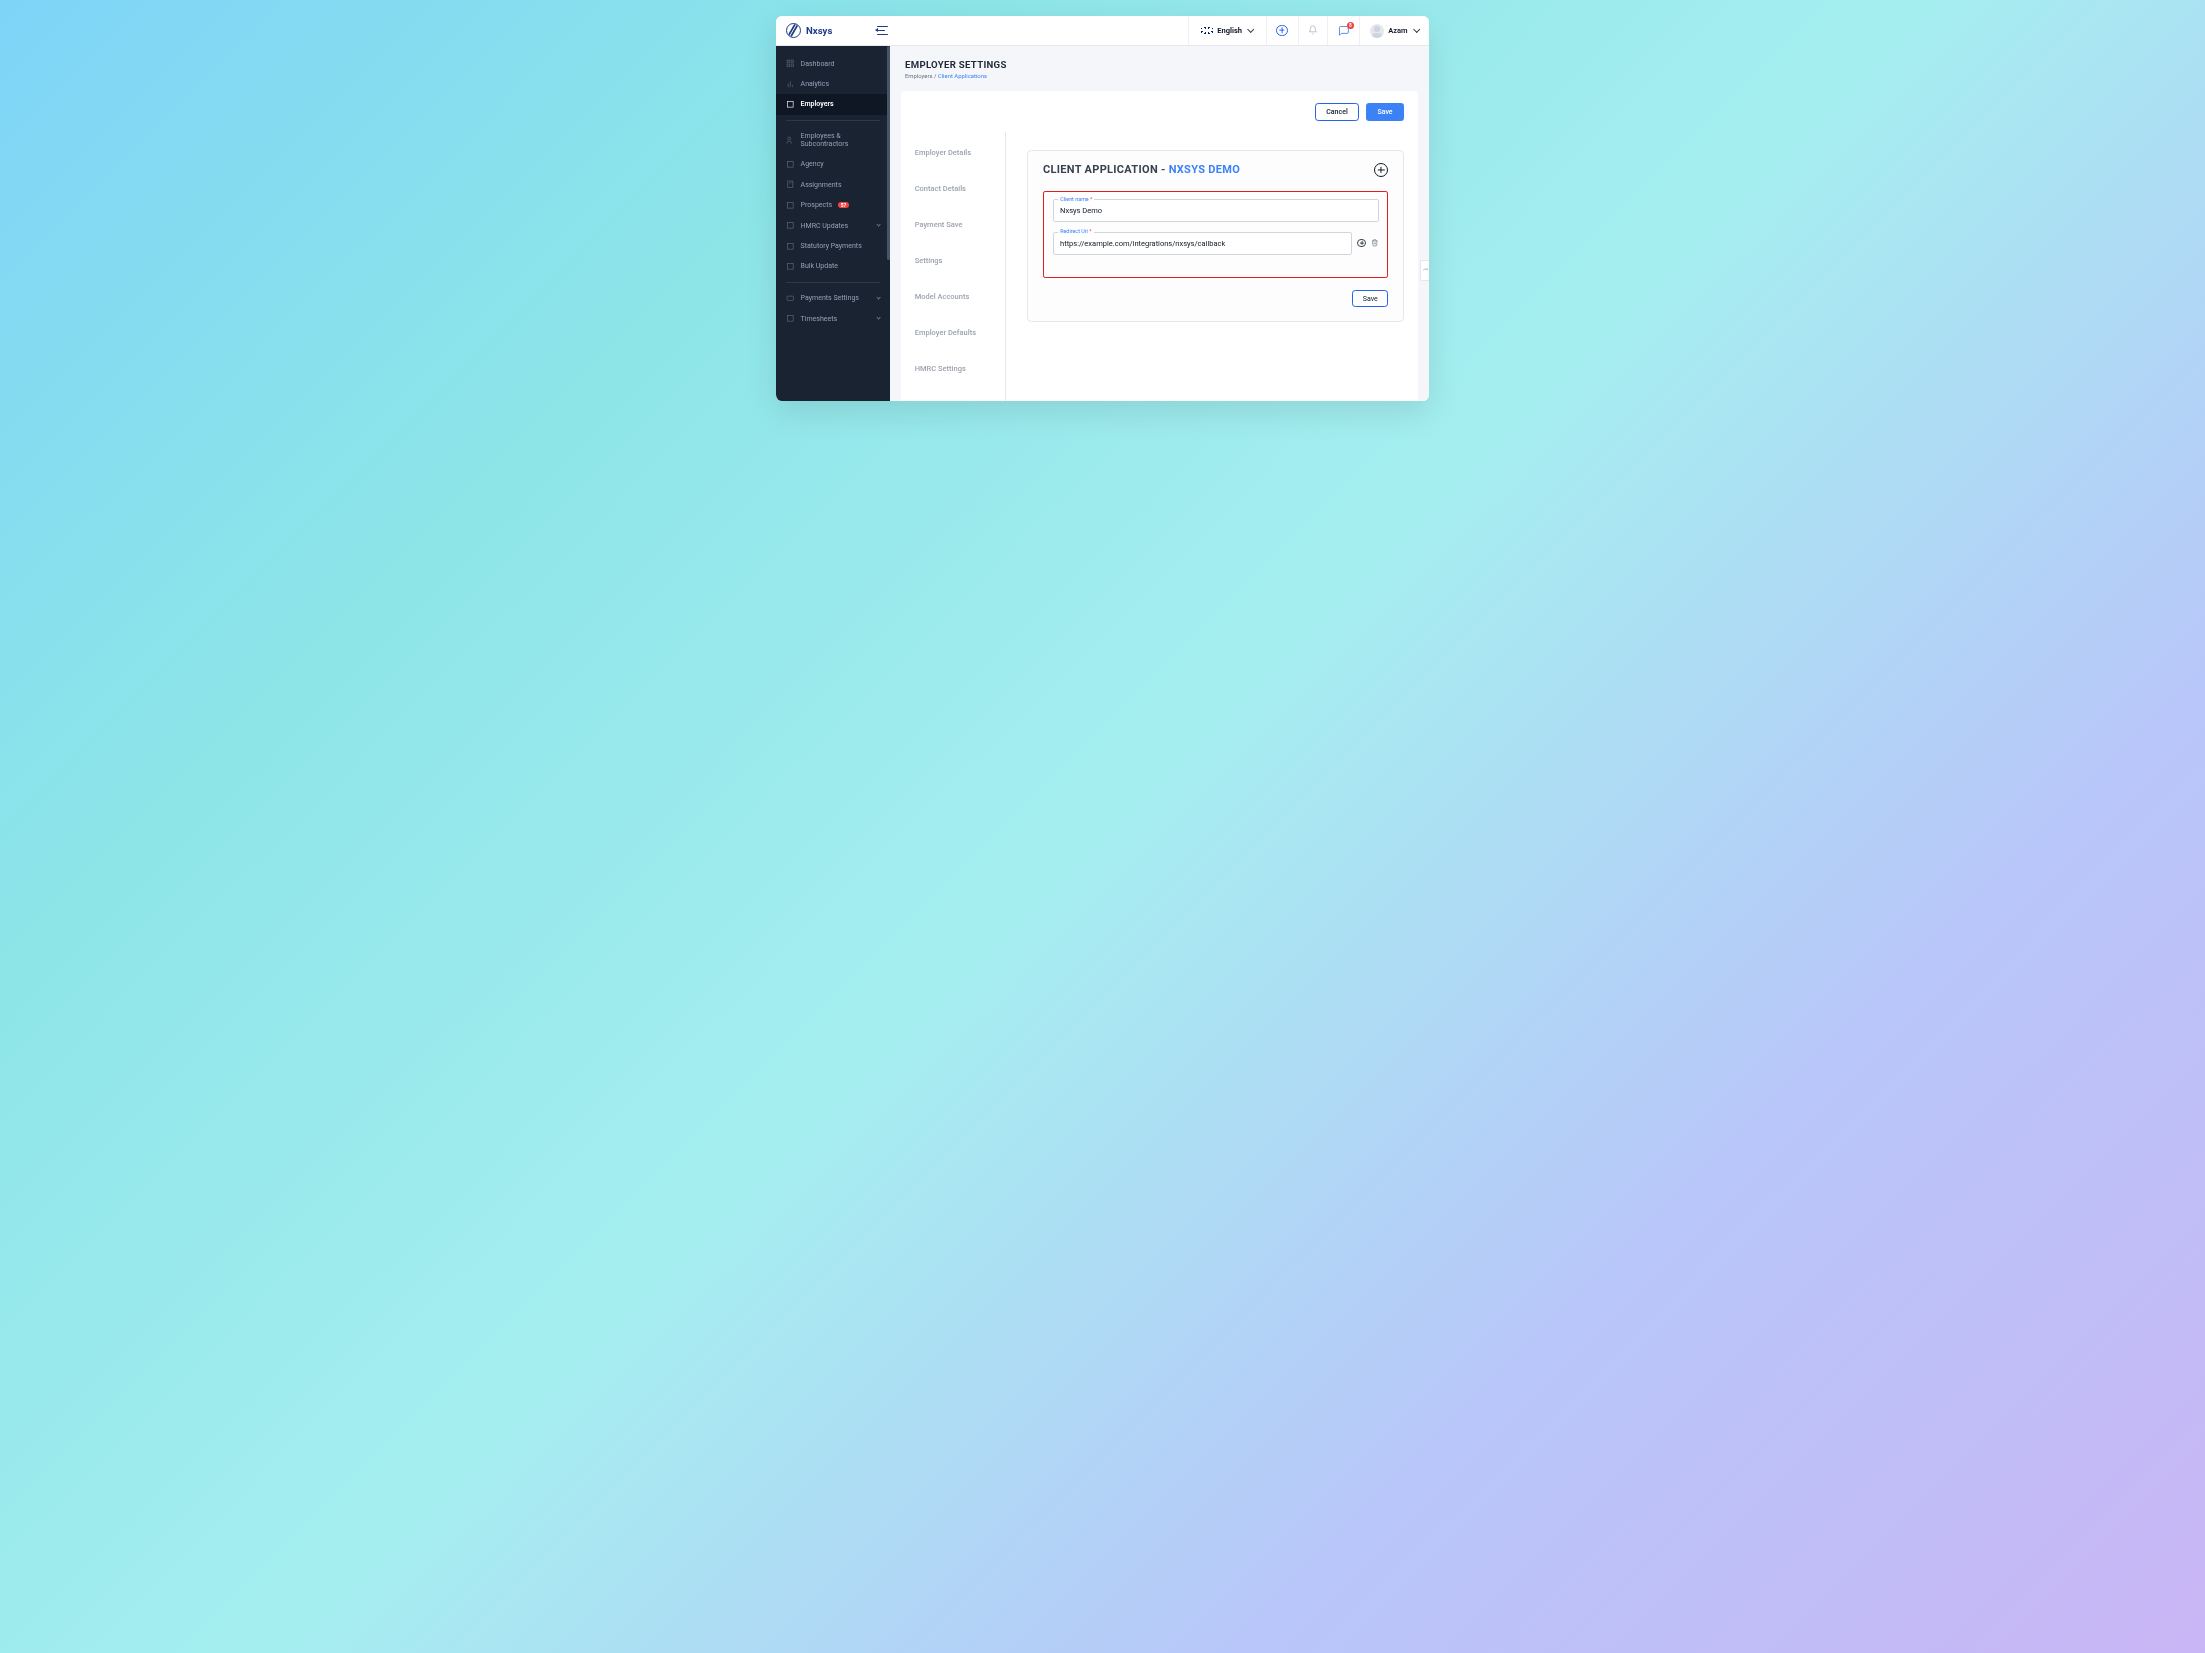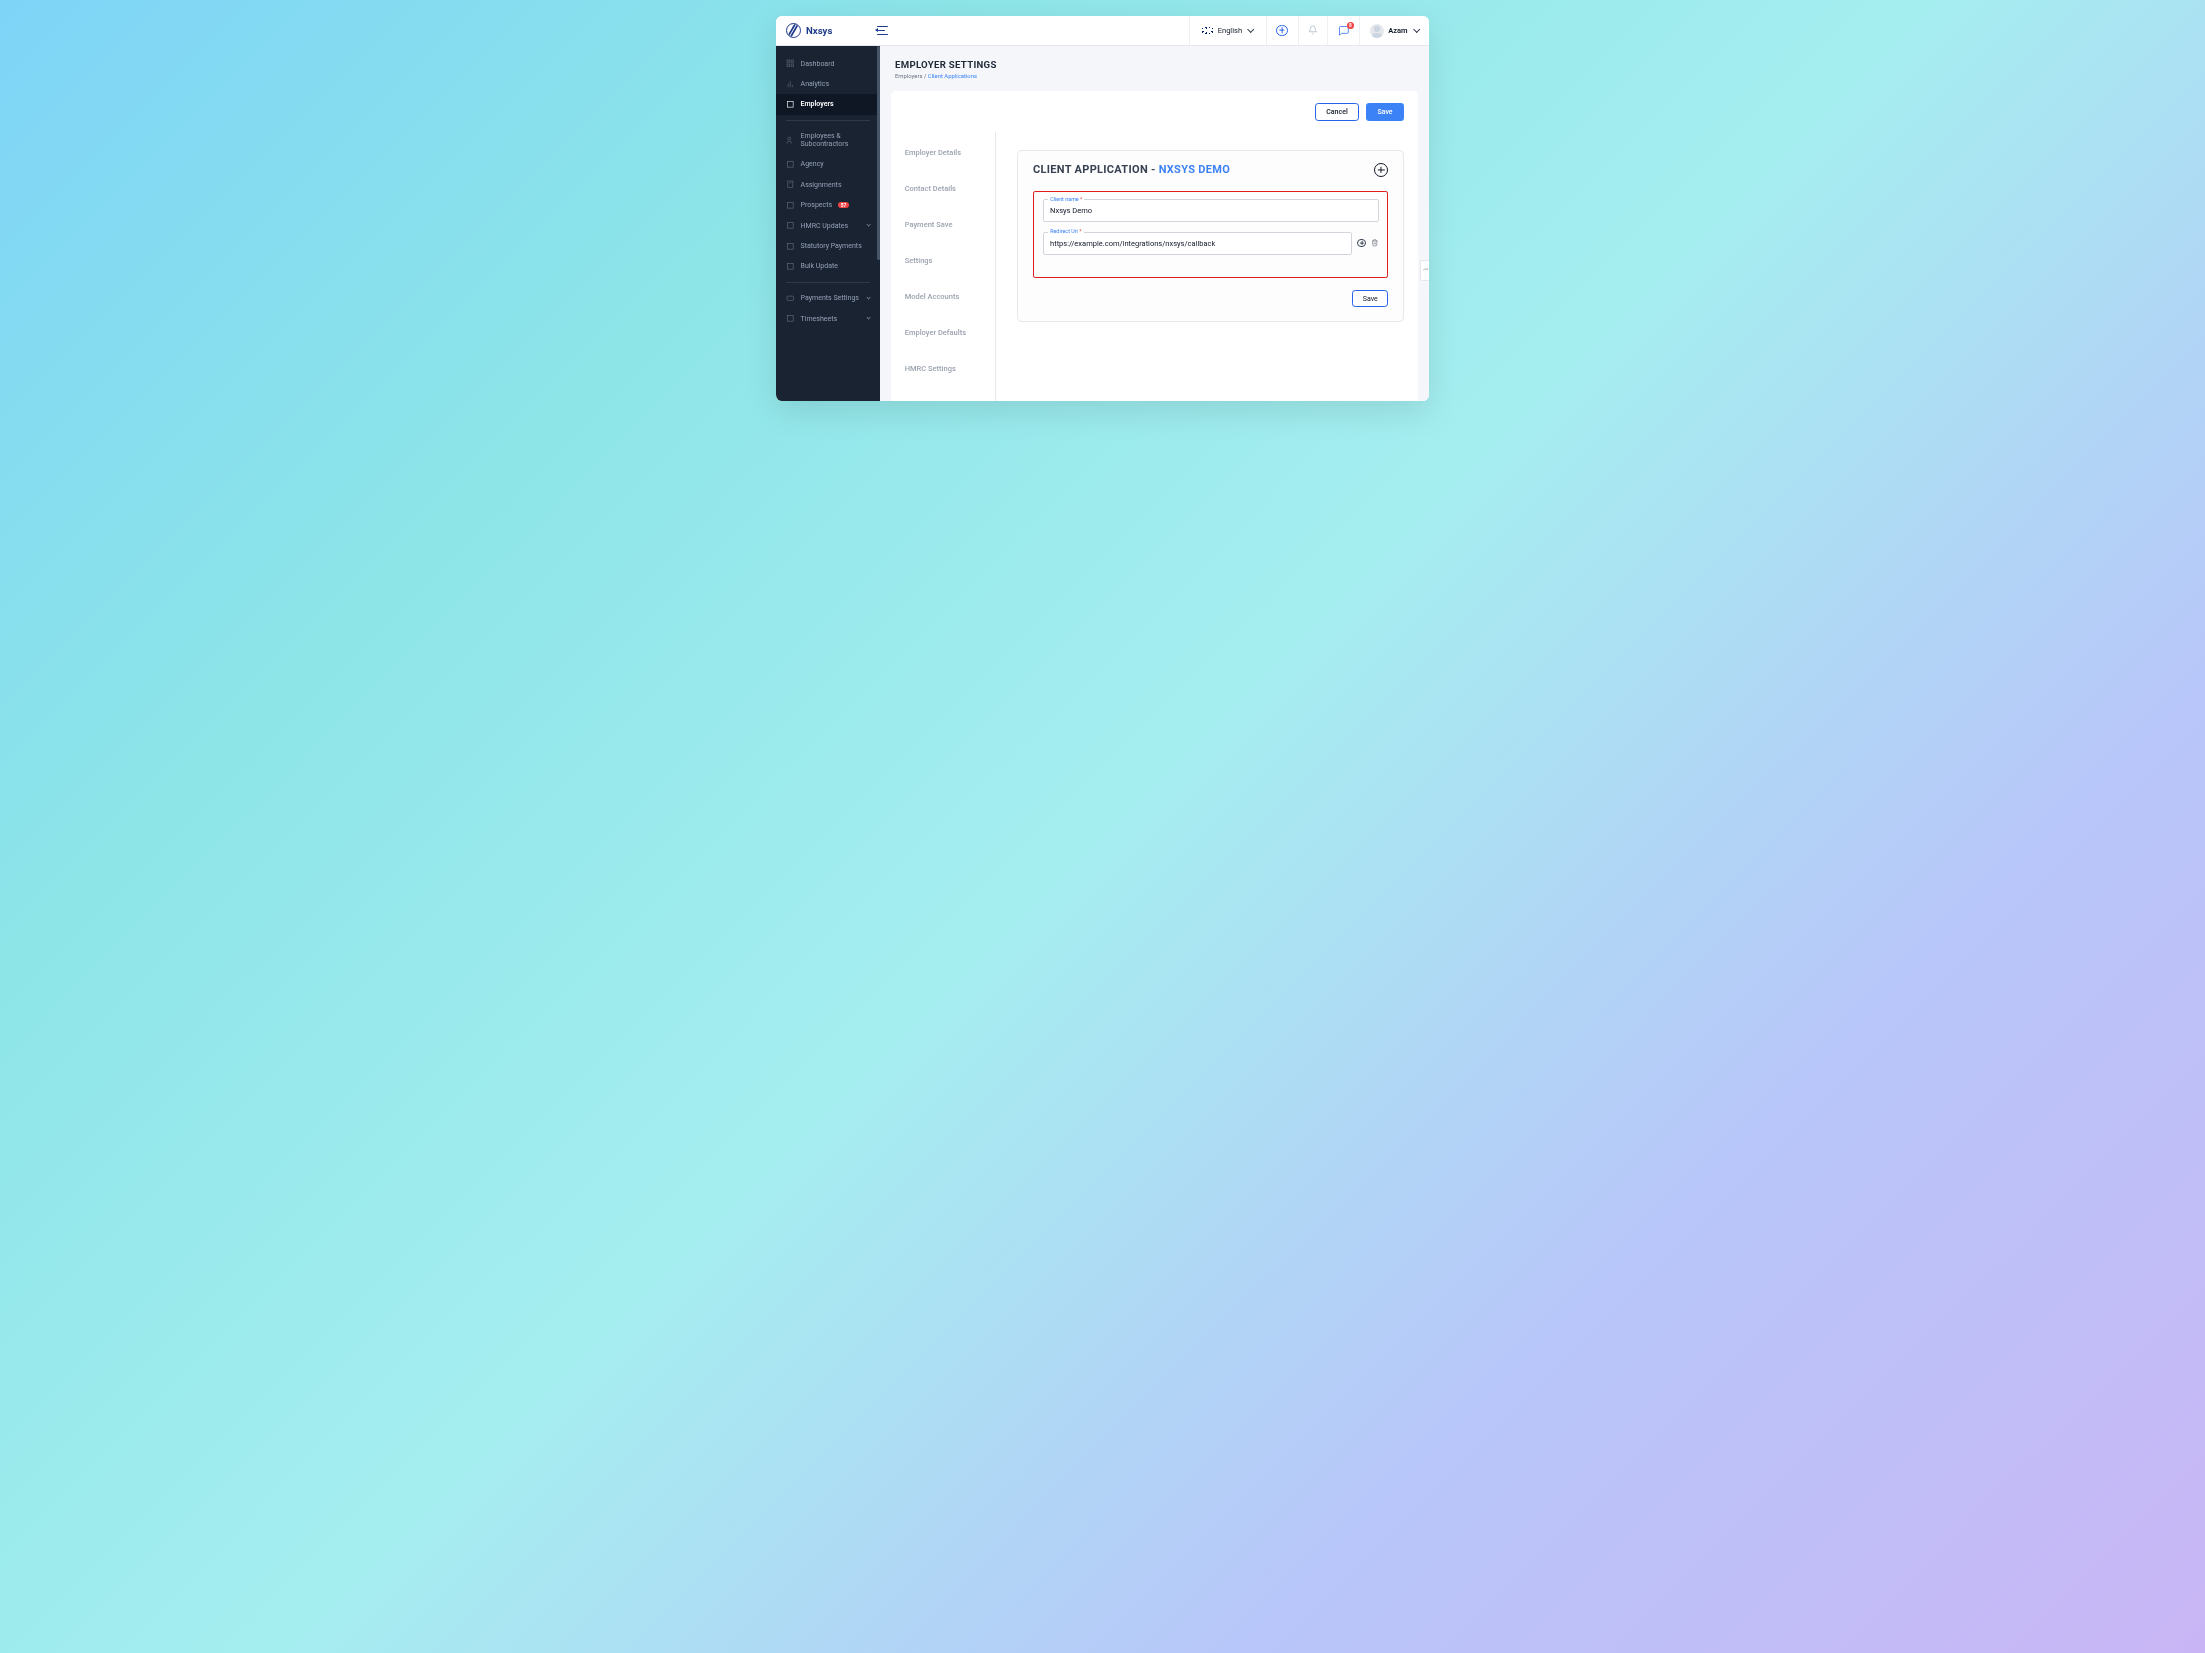--- a/index.html
+++ b/index.html
@@ -16,37 +16,37 @@
 .collapse-btn span:nth-child(1){width:100%}
 .collapse-btn span:nth-child(2){width:70%}
 .collapse-btn span:nth-child(3){width:100%}
 .collapse-btn::before{content:'';position:absolute;left:-2.1px;top:2.1px;width:0;height:0;border-top:2.7px solid transparent;border-bottom:2.7px solid transparent;border-right:3.2px solid #1e3a8a}
 .header-right{margin-left:auto;display:flex;align-items:center;height:100%}
 .header-cell{height:100%;display:flex;align-items:center;padding:0 9.6px;border-left:0.5px solid #eef0f3;gap:4.3px;color:#111827}
 .header-cell.lang{padding:0 11.8px}
 .flag{width:11.8px;height:7.5px;background:linear-gradient(#012169 0 100%);position:relative;overflow:hidden}
 .flag::before{content:'';position:absolute;inset:0;background:linear-gradient(to bottom right,transparent 42%,#fff 42%,#fff 58%,transparent 58%),linear-gradient(to bottom left,transparent 42%,#fff 42%,#fff 58%,transparent 58%)}
 .flag::after{content:'';position:absolute;inset:0;background:linear-gradient(#fff,#fff) center/100% 2.1px no-repeat,linear-gradient(#fff,#fff) center/2.1px 100% no-repeat,linear-gradient(#c8102e,#c8102e) center/100% 1.1px no-repeat,linear-gradient(#c8102e,#c8102e) center/1.1px 100% no-repeat}
-.lang-text{font-weight:400;font-size:7.5px;color:#111827}
+.lang-text{font-weight:700;font-size:7.5px;color:#111827}
 .icn-plus-circle{width:11.8px;height:11.8px;border:0.8px solid #2563eb;border-radius:50%;position:relative}
 .icn-plus-circle::before,.icn-plus-circle::after{content:'';position:absolute;background:#2563eb;top:50%;left:50%;transform:translate(-50%,-50%)}
 .icn-plus-circle::before{width:5.4px;height:0.8px}
 .icn-plus-circle::after{width:0.8px;height:5.4px}
 .icn-bell{width:9.6px;height:10.7px;position:relative}
 .icn-bell svg{stroke:#94a3b8;fill:none;stroke-width:1.5}
 .icn-chat{width:11.8px;height:10.7px;position:relative}
 .icn-chat svg{stroke:#2563eb;fill:none;stroke-width:1.5}
 .badge{position:absolute;top:-3.2px;right:-4.3px;background:#ef4444;color:#fff;font-size:4.8px;font-weight:700;min-width:7.5px;height:7.5px;border-radius:3.7px;display:flex;align-items:center;justify-content:center;padding:0 1.6px}
 .avatar{width:14px;height:14px;border-radius:50%;background:#e5e7eb;position:relative;overflow:hidden}
 .avatar::before{content:'';position:absolute;width:5.4px;height:5.4px;border-radius:50%;background:#cbd5e1;top:2.7px;left:4.3px}
 .avatar::after{content:'';position:absolute;width:9.6px;height:6.4px;border-radius:50% 50% 0 0;background:#cbd5e1;bottom:-1.6px;left:2.1px}
 .user-name{font-weight:600;font-size:7.5px;color:#111827}
 .chev{width:5.4px;height:5.4px;border-right:1.1px solid #374151;border-bottom:1.1px solid #374151;transform:rotate(45deg);margin-top:-2.1px;margin-left:2.1px}
 .body{flex:1;display:flex;overflow:hidden}
-.sidebar{width:104px;background:#1a2332;color:#cbd5e1;overflow-y:auto;padding:7.5px 0;position:relative}
+.sidebar{width:114px;background:#1a2332;color:#cbd5e1;overflow-y:auto;padding:7.5px 0;position:relative}
 .sidebar::after{content:'';position:absolute;right:0;top:0;width:3.2px;height:214px;background:#475569;border-radius:1.6px}
 .sb-item{display:flex;align-items:center;gap:6.4px;padding:5.9px 9.6px;font-size:7px;color:#93a1b5;cursor:pointer;position:relative}
 .sb-item.active{background:#0f1724;color:#fff;font-weight:600}
 .sb-item .sb-icn{width:8.6px;height:8.6px;opacity:.5;flex-shrink:0}
 .sb-item.active .sb-icn{opacity:.9}
 .sb-divider{margin:5.4px 9.6px;border-top:0.5px solid #2d3848}
 .sb-badge{background:#ef4444;color:#fff;font-size:4.8px;font-weight:700;padding:0.5px 2.7px;border-radius:4.3px;position:absolute;left:62px}
 .sb-chev{margin-left:auto;width:3.2px;height:3.2px;border-right:0.8px solid #64748b;border-bottom:0.8px solid #64748b;transform:rotate(45deg);margin-top:-1.6px}
 .content{flex:1;background:#f4f6f9;overflow-y:auto;position:relative}
 .page-header{padding:13px 15px 6.4px}

